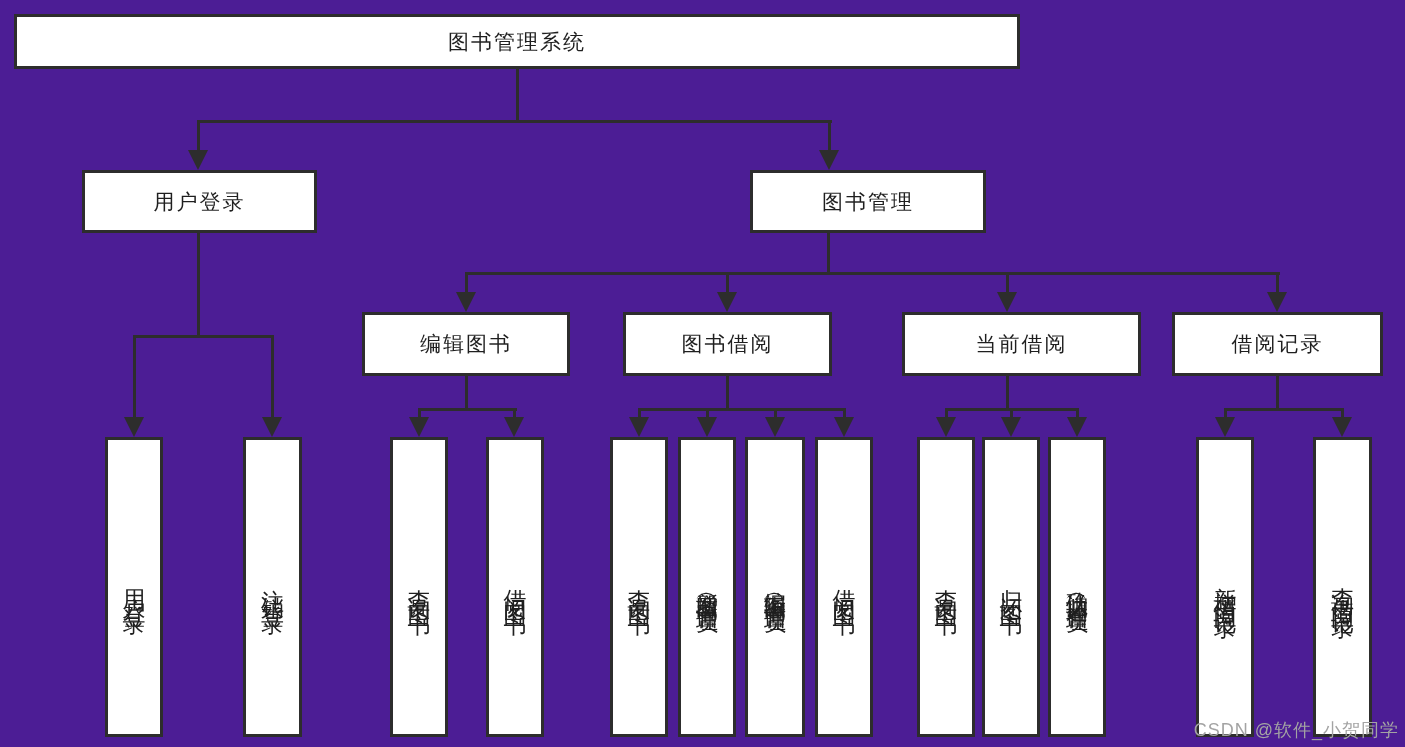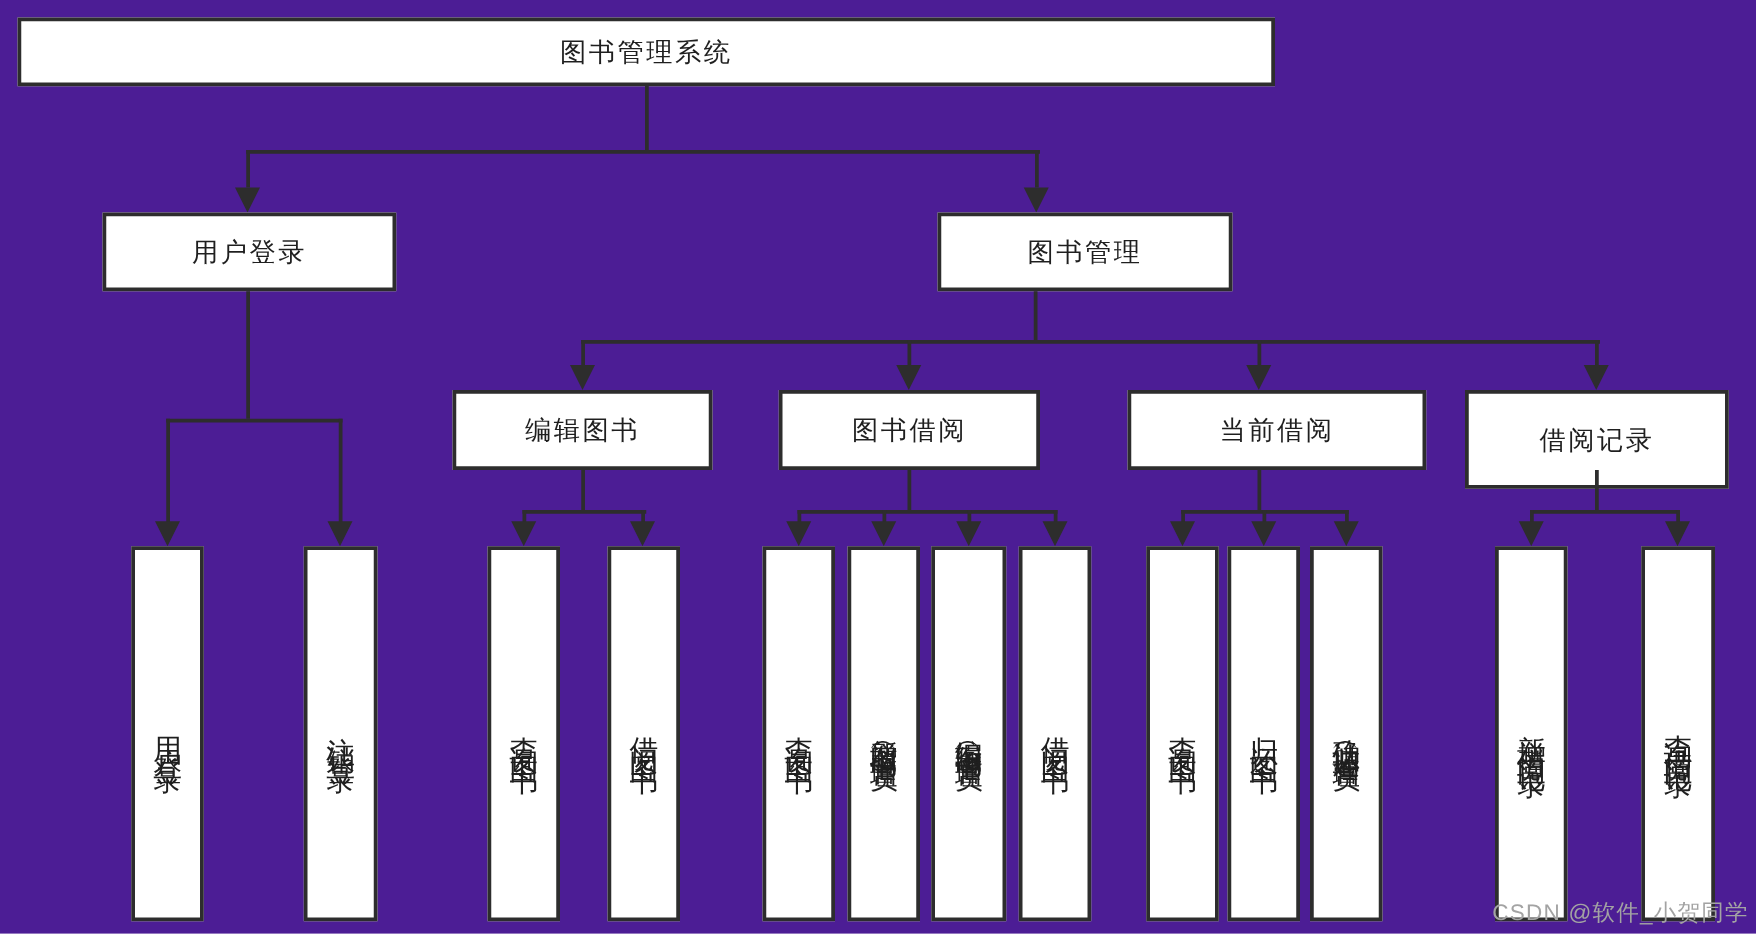--- a/index.html
+++ b/index.html
@@ -107,21 +107,21 @@
 
   <div class="box" style="left:362px; top:312px; width:208px; height:64px;">
     <span>编辑图书</span>
   </div>
   <div class="box" style="left:623px; top:312px; width:209px; height:64px;">
     <span>图书借阅</span>
   </div>
   <div class="box" style="left:902px; top:312px; width:239px; height:64px;">
     <span>当前借阅</span>
   </div>
-  <div class="box" style="left:1172px; top:312px; width:211px; height:79px;">
+  <div class="box" style="left:1172px; top:312px; width:211px; height:64px;">
     <span>借阅记录</span>
   </div>
 
   <div class="vline" style="left:465px; top:376px; height:32px;"></div>
   <div class="hline" style="left:418px; top:408px; width:99px;"></div>
   <div class="vline" style="left:418px; top:408px; height:12px;"></div>
   <div class="arr" style="left:409px; top:417px;"></div>
   <div class="vline" style="left:513px; top:408px; height:12px;"></div>
   <div class="arr" style="left:504px; top:417px;"></div>
 

